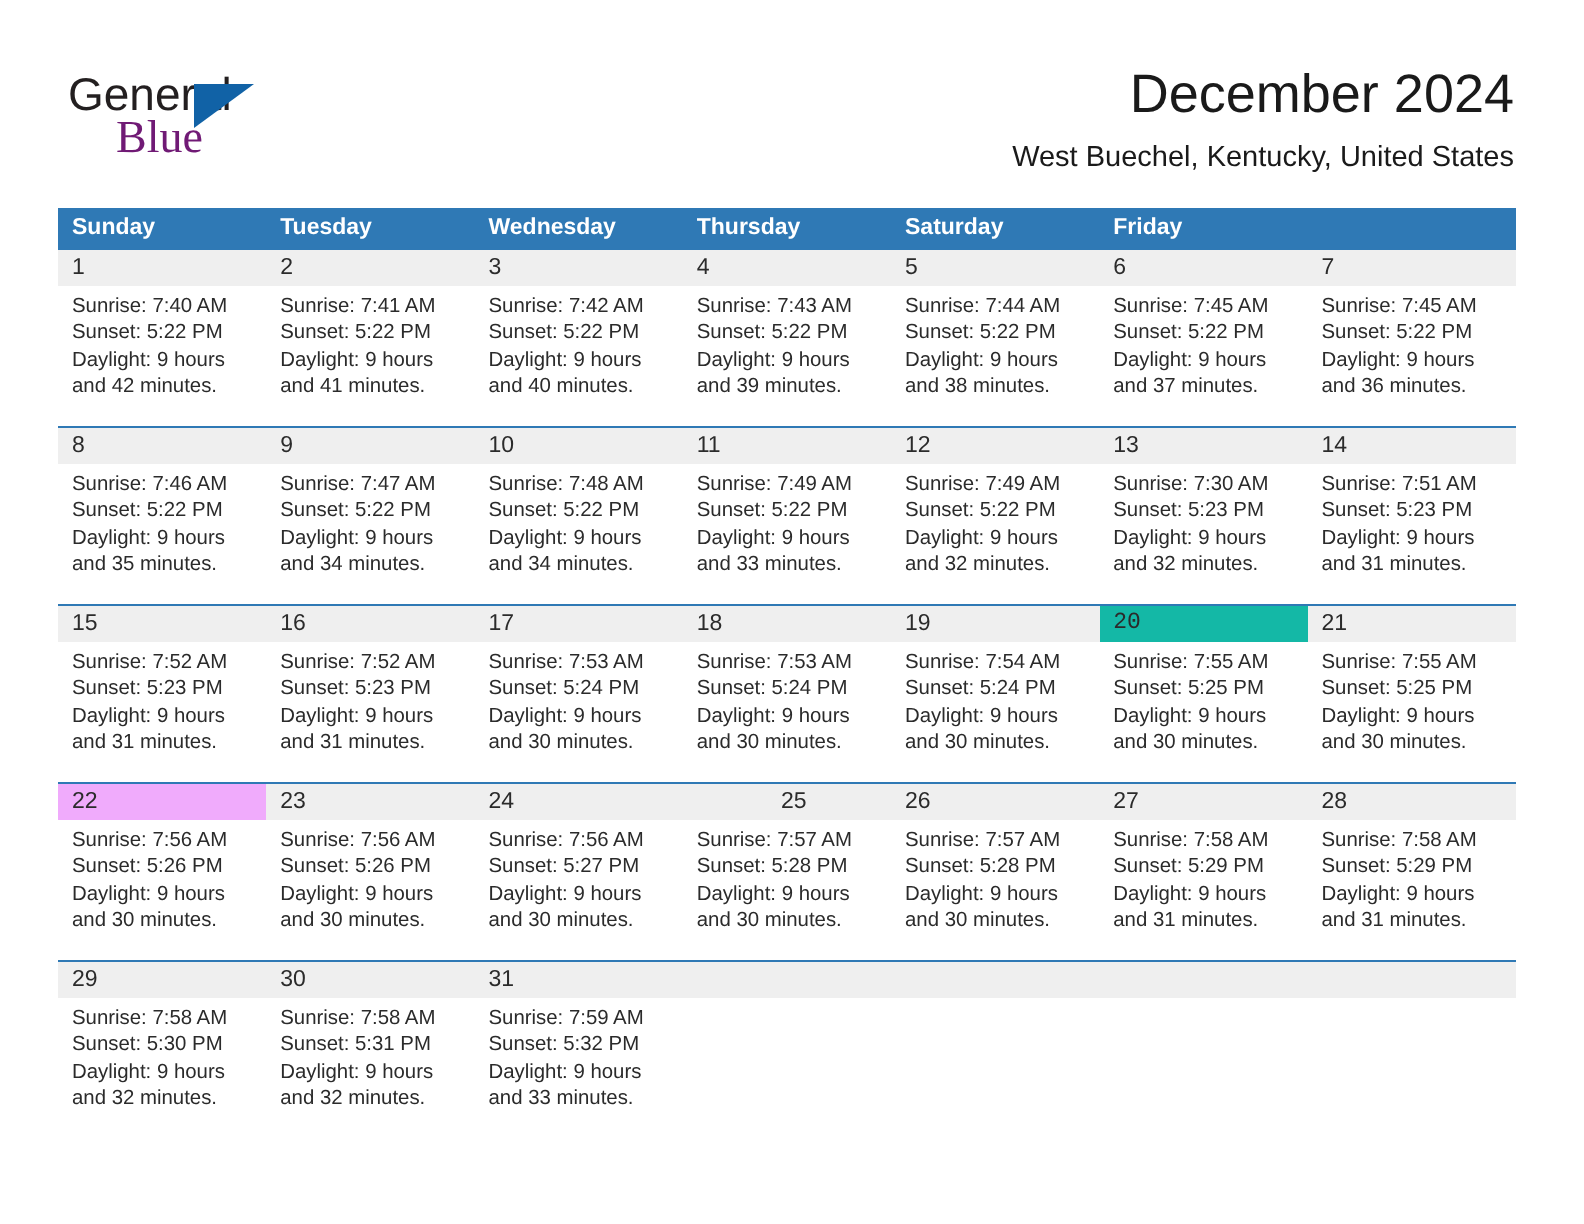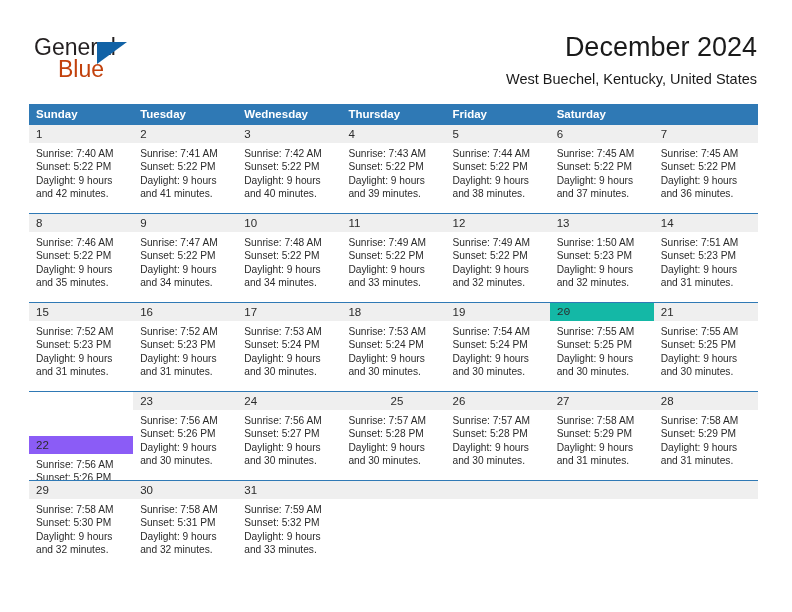--- a/index.html
+++ b/index.html
@@ -150,39 +150,39 @@
 </head>
 <body>
 
 <div class="page">
 
   <div class="header">
 
     <div class="logo">
       <span class="logo-general">General</span>
       <span class="logo-tri" style="border-left-color: rgb(17, 98, 166);"></span>
-      <span class="logo-blue" style="color: #c2410c;">Blue</span>
+      <span class="logo-blue" style="color: #701a75; font-family: Liberation Serif, serif;">Blue</span>
     </div>
 
     <div class="title-block">
       <div class="cal-title">December 2024</div>
       <div class="cal-subtitle">West Buechel, Kentucky, United States</div>
     </div>
 
   </div>
 
   <div class="calendar">
 
     <div class="dow-row" style="background: rgb(47, 121, 181);">
       <div class="dow-cell">Sunday</div>
       <div class="dow-cell">Tuesday</div>
       <div class="dow-cell">Wednesday</div>
       <div class="dow-cell">Thursday</div>
+      <div class="dow-cell">Saturday</div>
       <div class="dow-cell">Friday</div>
-      <div class="dow-cell">Saturday</div>
     </div>
 
     <div id="weeks-container">
         <div class="week first">
           <div class="day-cell">
             <div class="day-num-band" style="background: rgb(239, 239, 239);">
               <span class="day-num">1</span>
             </div>
             <div class="day-lines">
               <div class="day-line">Sunrise: 7:40 AM</div>
@@ -312,21 +312,21 @@
               <div class="day-line">Sunset: 5:22 PM</div>
               <div class="day-line">Daylight: 9 hours</div>
               <div class="day-line">and 32 minutes.</div>
             </div>
           </div>
           <div class="day-cell">
             <div class="day-num-band" style="background: rgb(239, 239, 239);">
               <span class="day-num">13</span>
             </div>
             <div class="day-lines">
-              <div class="day-line">Sunrise: 1:50 AM</div>
+              <div class="day-line">Sunrise: 7:30 AM</div>
               <div class="day-line">Sunset: 5:23 PM</div>
               <div class="day-line">Daylight: 9 hours</div>
               <div class="day-line">and 32 minutes.</div>
             </div>
           </div>
           <div class="day-cell">
             <div class="day-num-band" style="background: rgb(239, 239, 239);">
               <span class="day-num">14</span>
             </div>
             <div class="day-lines">
@@ -411,21 +411,21 @@
             <div class="day-lines">
               <div class="day-line">Sunrise: 7:55 AM</div>
               <div class="day-line">Sunset: 5:25 PM</div>
               <div class="day-line">Daylight: 9 hours</div>
               <div class="day-line">and 30 minutes.</div>
             </div>
           </div>
         </div>
         <div class="week" style="border-top-color: rgb(47, 121, 181);">
           <div class="day-cell">
-            <div class="day-num-band" style="background: #8b5cf6; margin-top: 44px;">
+            <div class="day-num-band" style="background: #f0abfc;">
               <span class="day-num">22</span>
             </div>
             <div class="day-lines">
               <div class="day-line">Sunrise: 7:56 AM</div>
               <div class="day-line">Sunset: 5:26 PM</div>
               <div class="day-line">Daylight: 9 hours</div>
               <div class="day-line">and 30 minutes.</div>
             </div>
           </div>
           <div class="day-cell">

